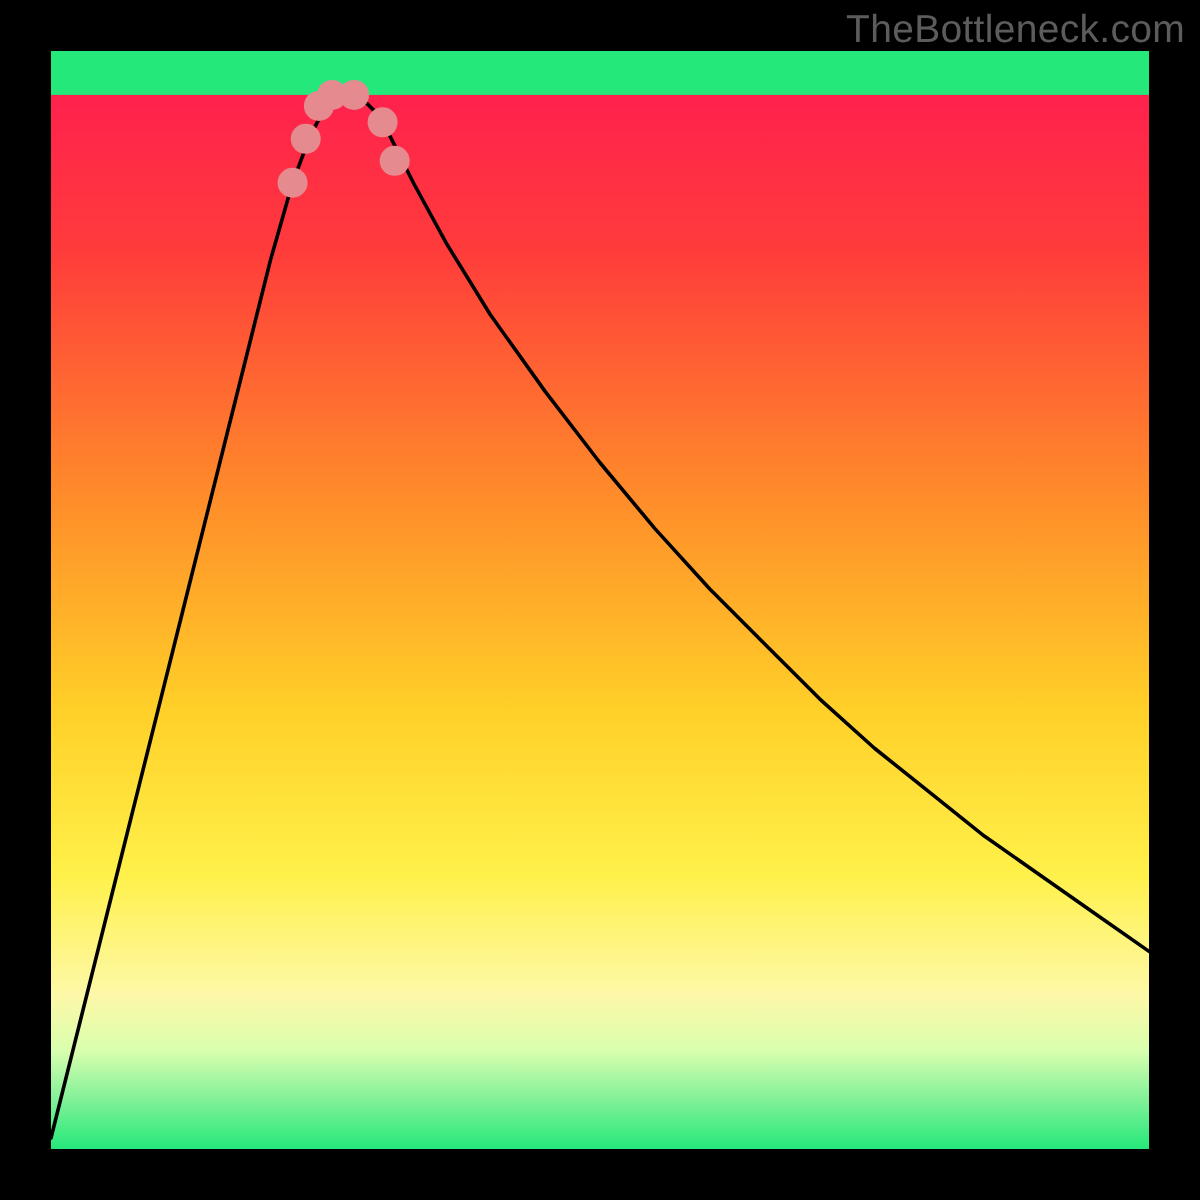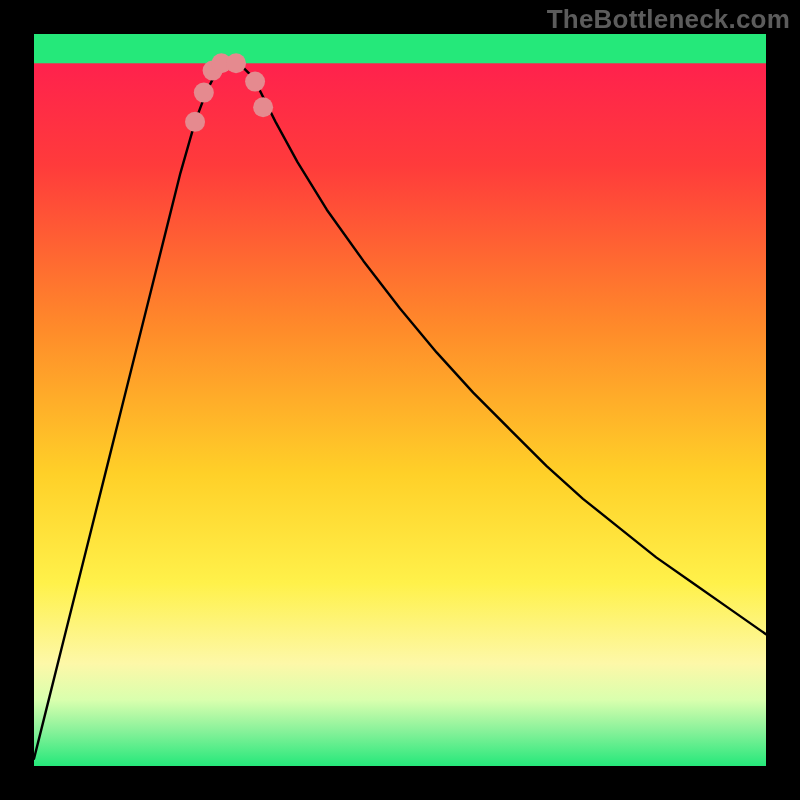--- a/index.html
+++ b/index.html
@@ -25,21 +25,21 @@
     top: 34px;
     width: 732px;
     height: 732px;
   }
   .watermark {
     position: absolute;
     top: 4px;
     right: 10px;
     color: #5c5c5c;
     font-size: 26px;
-    font-weight: 700;
+    font-weight: 400;
     letter-spacing: 0.2px;
     font-family: Arial, sans-serif;
   }
   svg { display: block; }
 </style>
 </head>
 <body>
 
 <div class="frame">
 

